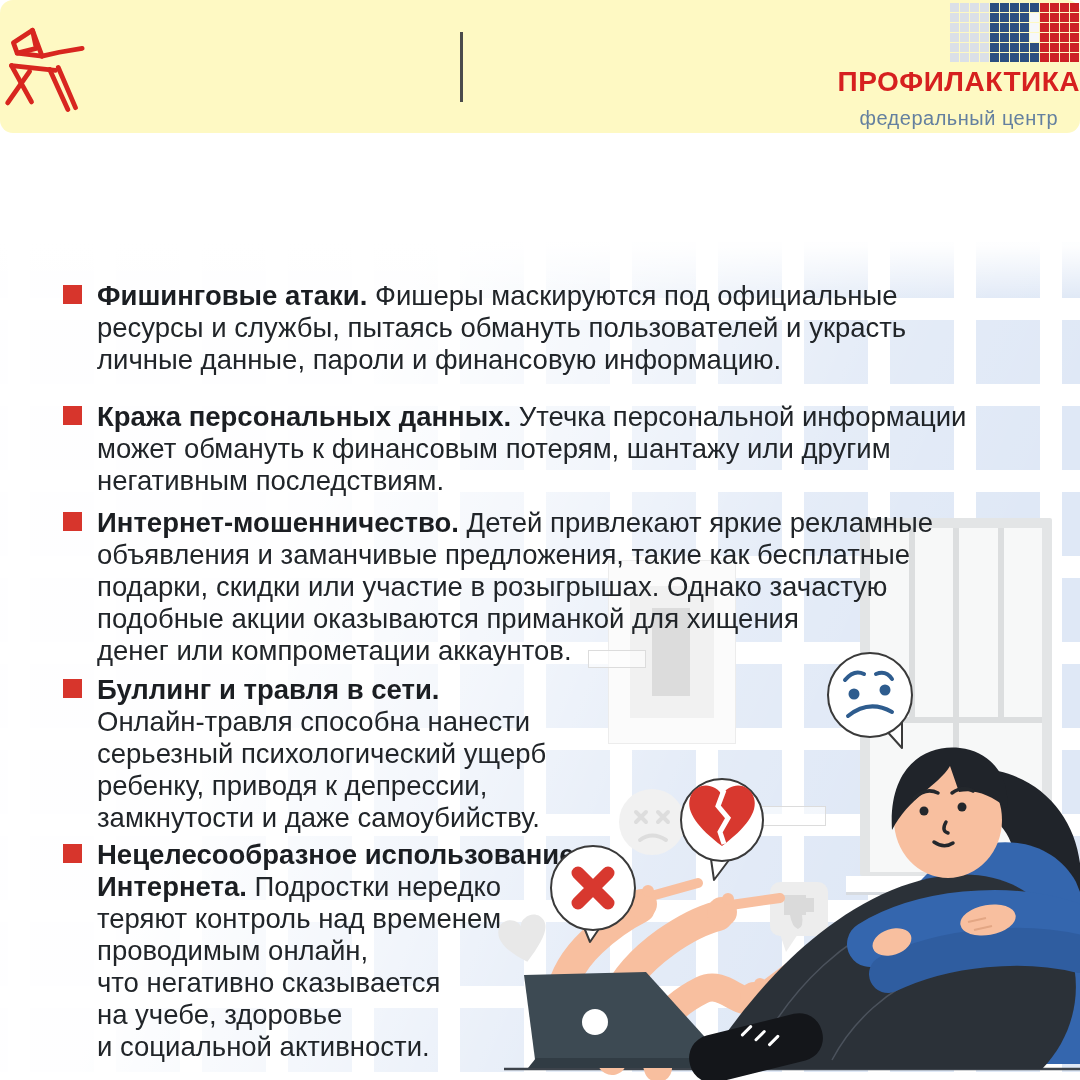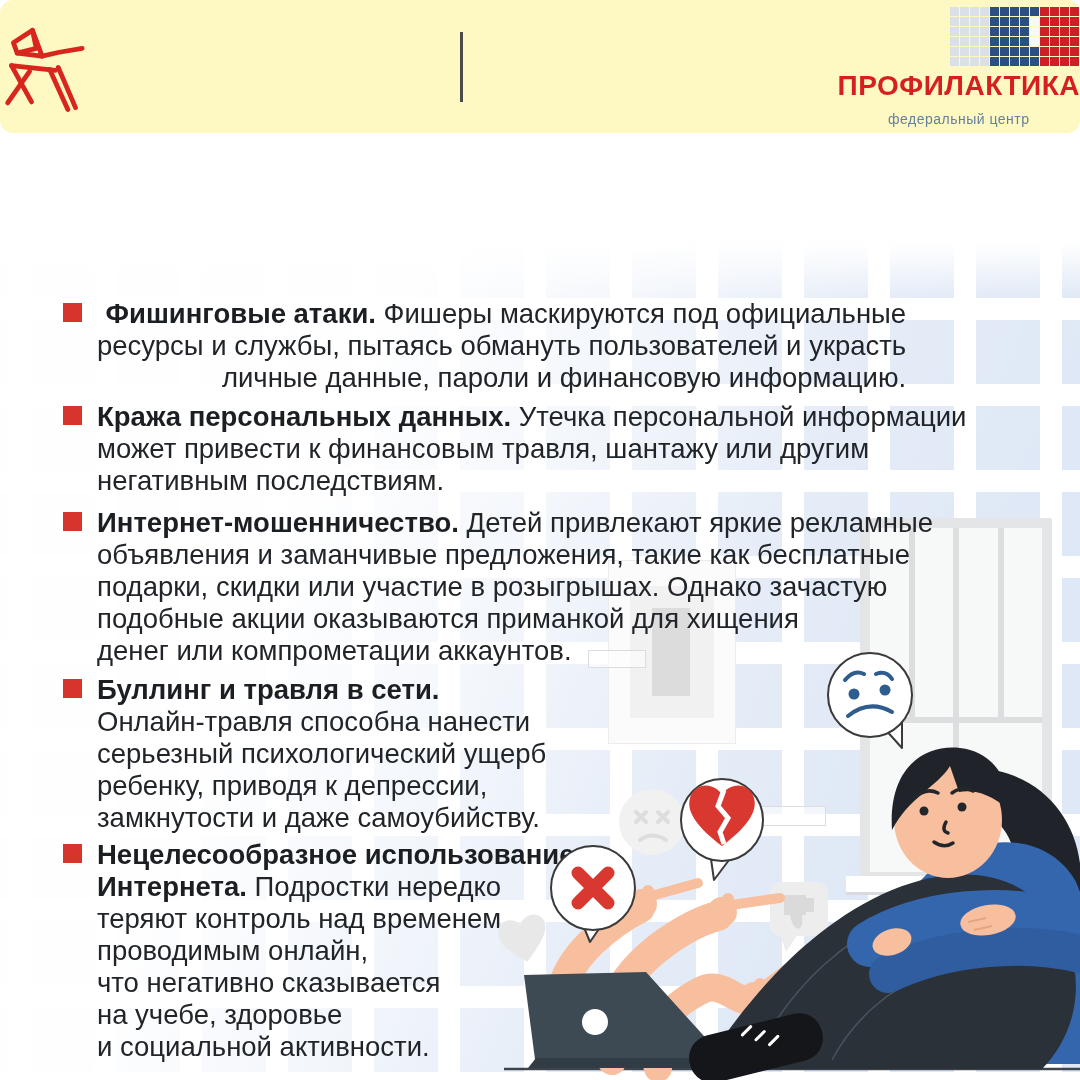--- a/index.html
+++ b/index.html
@@ -9,21 +9,21 @@
   
   .header{position:absolute;left:0;top:0;width:1080px;height:133px;background:#fef9c3;
           display:flex;align-items:center;justify-content:space-between;gap:34px;border-radius:13px;}
   .chair-logo{width:86px;height:92px;margin-top:2px;}
   .logo-divider{width:3px;height:70px;background:#4b4b4b;}
   .brand{display:flex;flex-direction:column;align-items:center;}
   .mosaic{display:grid;grid-template-columns:repeat(13,9px);grid-auto-rows:9px;gap:1px;
           position:relative;left:56px;margin-bottom:6px;}
   .mosaic span{display:block;width:9px;height:9px;}
   .brand-name{font-size:28px;font-weight:700;letter-spacing:.5px;color:#d6201f;line-height:1;}
-  .brand-sub{font-size:14px;color:#64809f;letter-spacing:.5px;margin-top:11px;}
+  .brand-sub{font-size:20px;color:#64809f;letter-spacing:.5px;margin-top:11px;}
 
   
   .banner{position:absolute;left:0;top:133px;width:1080px;height:95px;background:#df2b20;
           display:flex;align-items:center;justify-content:center;}
   .banner h1{margin:0;color:#fff;font-size:45px;font-weight:700;letter-spacing:1px;}
 
   
   .body{position:absolute;left:0;top:228px;width:1080px;height:852px;background:#fff;}
   .tiles{position:absolute;inset:0;
     background-image:
@@ -54,21 +54,21 @@
   .frame .art{position:absolute;left:44px;top:48px;width:38px;height:88px;background:#dcdcdc;}
   .sliver{position:absolute;border:1px solid #dcdcdc;background:rgba(255,255,255,.6);}
   .sliver1{left:588px;top:422px;width:56px;height:16px;}
   .sliver2{left:752px;top:578px;width:72px;height:18px;}
 
   
   .risk{position:absolute;left:63px;padding-left:34px;font-size:27.5px;line-height:32px;
         color:#212529;white-space:pre-line;z-index:5;}
   .risk::before{content:"";position:absolute;left:0;top:5px;width:19px;height:19px;background:#d7352c;}
   .risk b{font-weight:700;color:#1b1e22;}
-  .risk1{top:42px;text-align:right;}   
+  .risk1{top:24px;}   
   .risk2{top:145px;}  
   .risk3{top:251px;}  
   .risk4{top:418px;}  
   .risk5{top:583px;}  
 
   .illustration{position:absolute;left:440px;top:362px;width:640px;height:490px;z-index:6;}
 </style>
 </head>
 <body>
 
@@ -198,21 +198,21 @@
       <div class="mat"></div>
         <div class="art"></div>
     </div>
     <div class="sliver sliver1"></div>
     <div class="sliver sliver2"></div>
 
     <p class="risk risk1"><b>Фишинговые атаки.</b><span> Фишеры маскируются под официальные
 ресурсы и службы, пытаясь обмануть пользователей и украсть
 личные данные, пароли и финансовую информацию.</span></p>
     <p class="risk risk2"><b>Кража персональных данных.</b><span> Утечка персональной информации
-может привести к финансовым травля, шантажу или другим
+может обмануть к финансовым потерям, шантажу или другим
 негативным последствиям.</span></p>
     <p class="risk risk4"><b>Буллинг и травля в сети.</b><span>
 Онлайн-травля способна нанести
 серьезный психологический ущерб
 ребенку, приводя к депрессии,
 замкнутости и даже самоубийству.</span></p>
     <p class="risk risk3"><b>Интернет-мошенничество.</b><span> Детей привлекают яркие рекламные
 объявления и заманчивые предложения, такие как бесплатные
 подарки, скидки или участие в розыгрышах. Однако зачастую
 подобные акции оказываются приманкой для хищения

